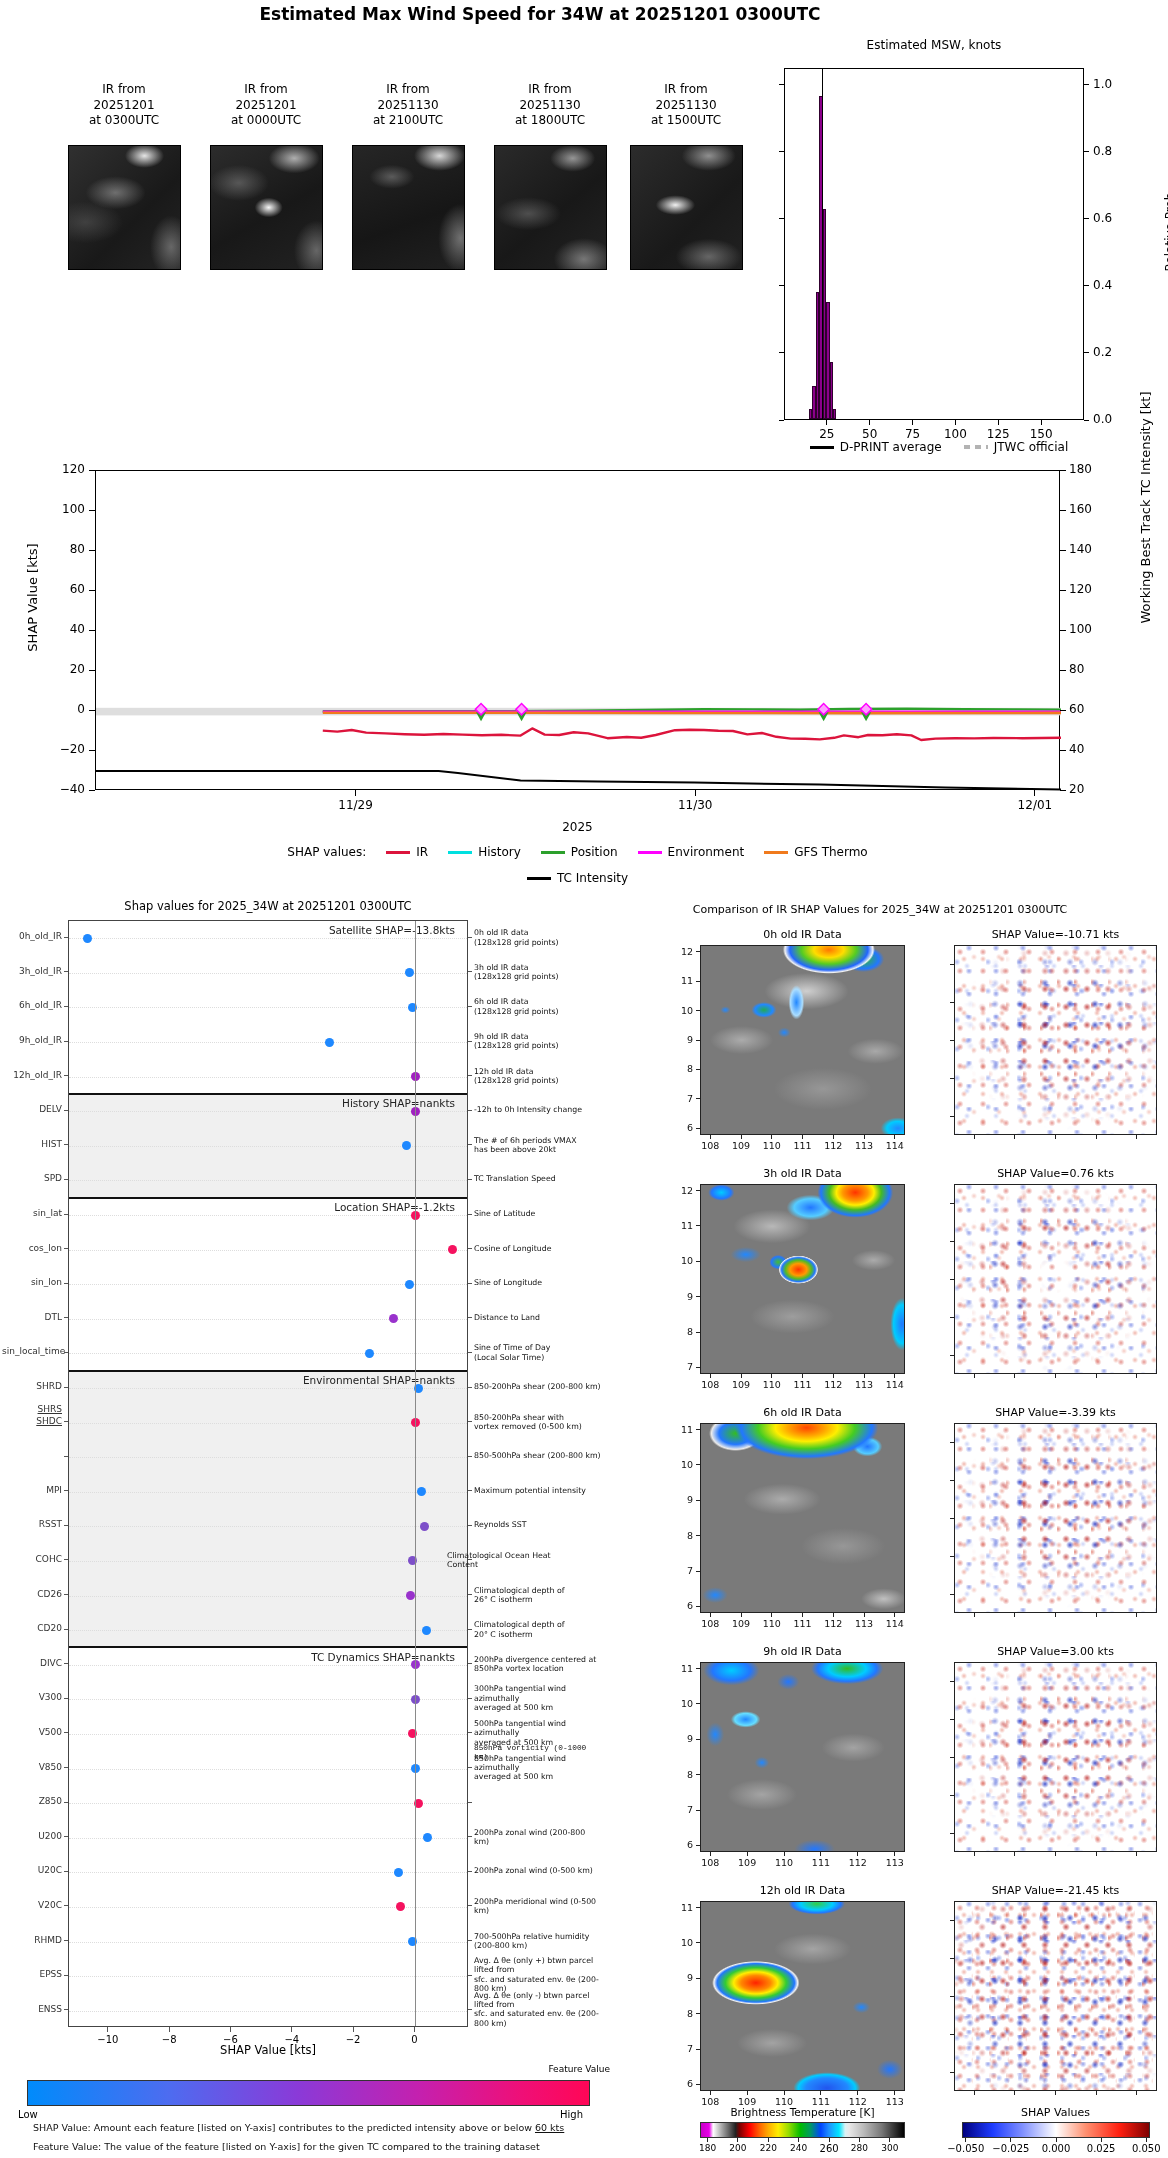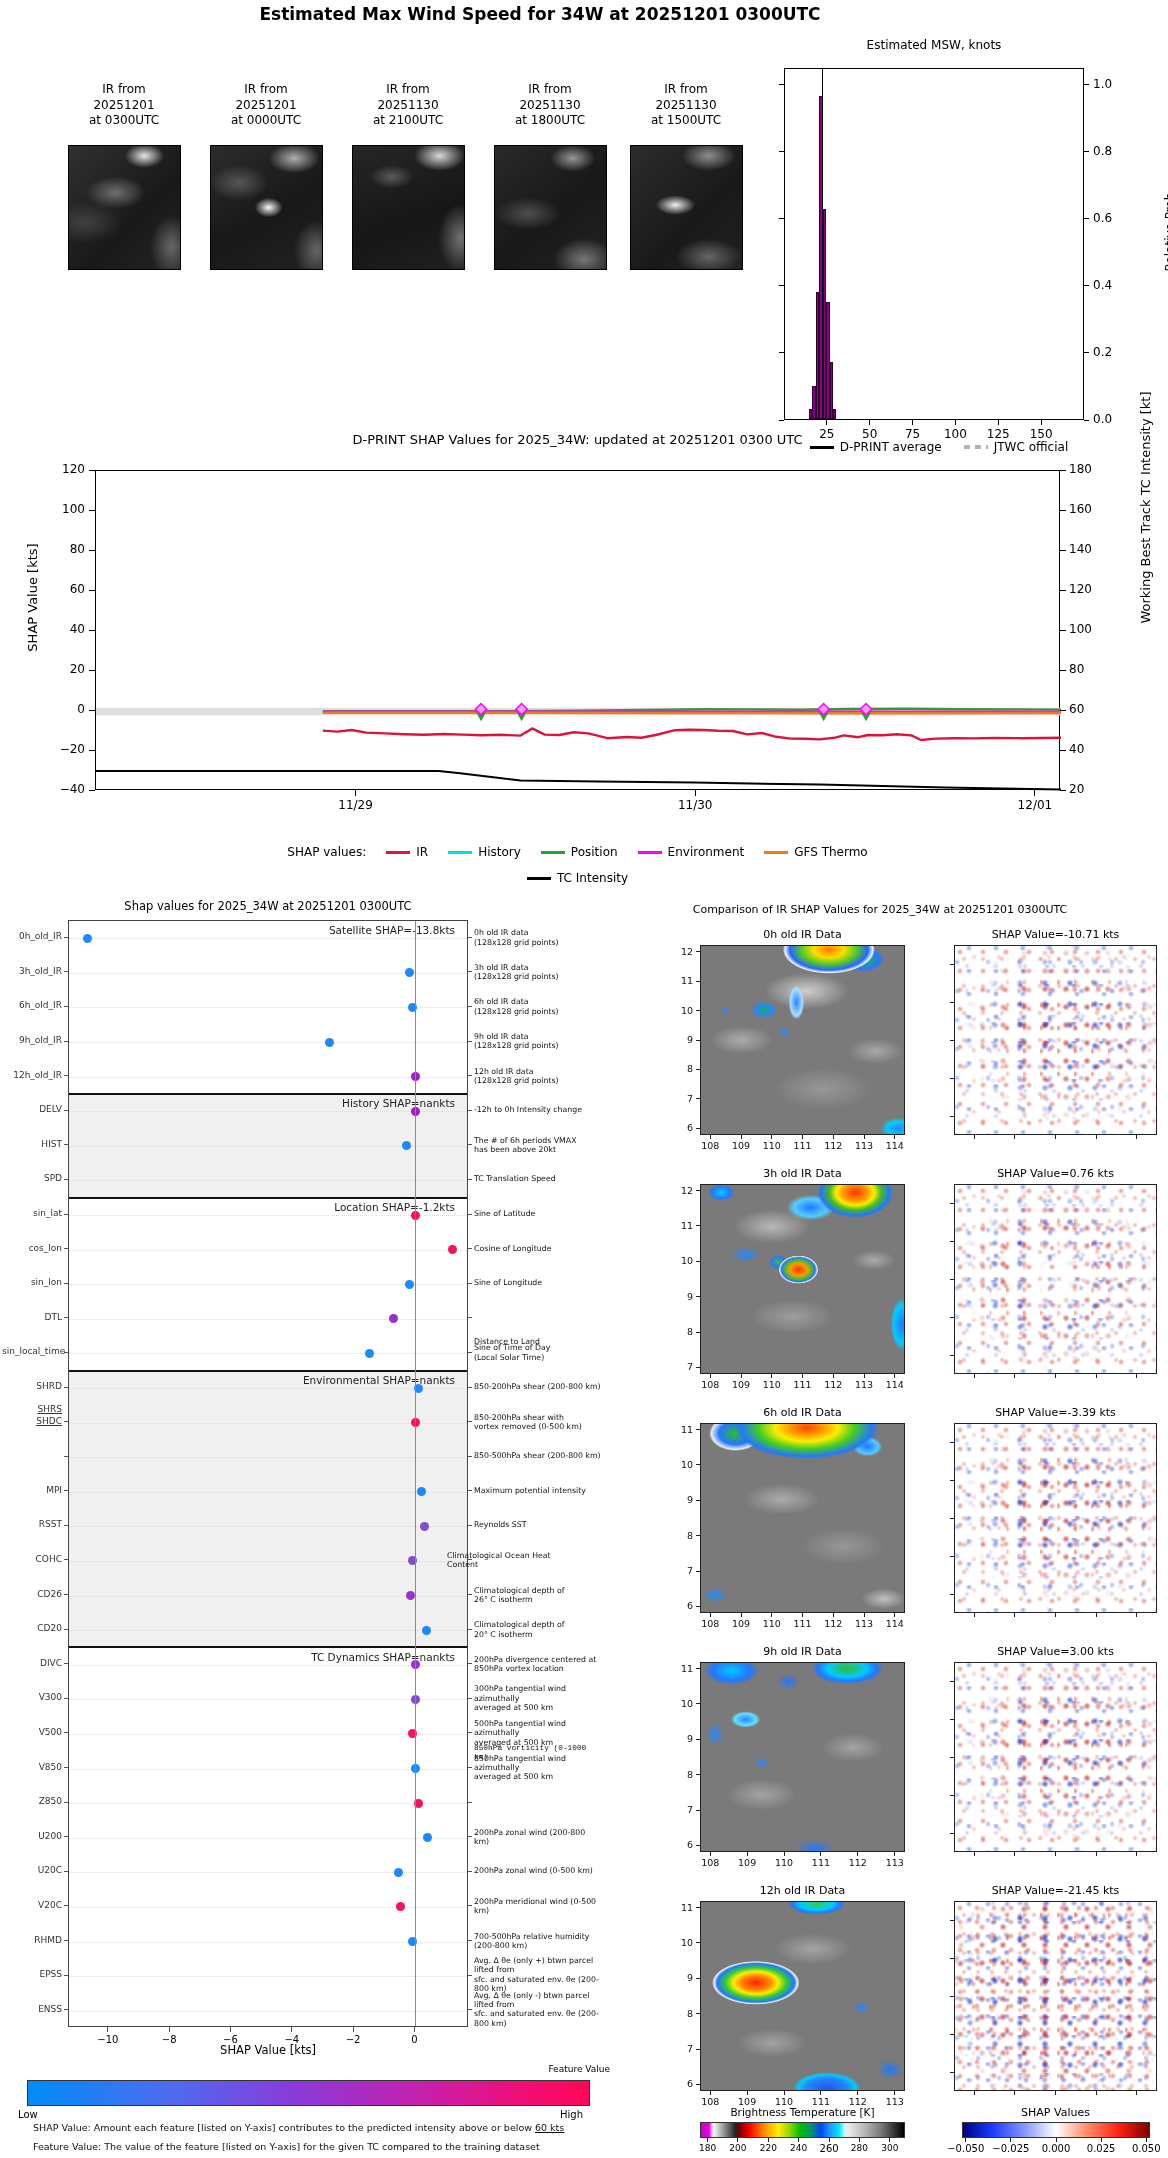--- a/index.html
+++ b/index.html
@@ -89,21 +89,20 @@
       <div class="legend-item">
         <span class="swatch" style="background: rgb(0, 0, 0);"></span>
         <span>D-PRINT average</span>
       </div>
       <div class="legend-item">
         <span class="swatch" style="background: repeating-linear-gradient(90deg, rgb(179, 179, 179) 0px, rgb(179, 179, 179) 6px, transparent 6px, transparent 11px); height: 4px;"></span>
         <span>JTWC official</span>
       </div>
     </div>
 
-  <div class="abs ctr" style="left:95px;top:432px;width:965px;font-size:13px;">D-PRINT SHAP Values for 2025_34W: updated at 20251201 0300 UTC</div>
   <div id="ts-box" class="abs" style="left:95px;top:470px;width:965px;height:320px;">
     <svg id="ts-svg" width="965" height="320" viewBox="0 0 965 320">
         <rect x="0" width="965" y="236.8" height="7.599999999999994" fill="#dedede"></rect>
         <polyline points="226.8,259.6 241.3,260.6 255.7,259.0 270.2,261.6 289.5,262.4 308.8,263.2 328.1,263.8 347.4,263.0 366.7,263.6 386.0,264.2 405.3,263.8 424.6,264.6 436.2,257.4 448.7,263.6 463.2,264.0 477.7,261.2 492.2,262.4 511.5,267.2 530.8,266.0 545.2,266.8 559.7,264.0 579.0,259.2 593.5,258.8 608.0,259.0 622.4,259.8 636.9,260.0 651.4,263.4 665.8,262.0 680.3,265.8 694.8,267.6 709.3,267.8 723.8,268.4 738.2,266.8 747.9,264.4 762.4,266.2 772.0,264.0 786.5,264.2 800.9,263.2 815.4,264.4 825.1,269.0 839.5,267.6 858.9,267.2 878.1,267.4 897.5,267.0 926.4,267.2 965.0,266.8" fill="none" stroke="#dc143c" stroke-width="2.4" stroke-linejoin="round"></polyline>
         <polyline points="226.8,241.0 965.0,241.0" fill="none" stroke="#00e0e0" stroke-width="2.2" stroke-linejoin="round"></polyline>
         <polyline points="226.8,240.2 386.0,240.2 482.5,239.8 550.0,239.0 608.0,238.2 656.2,238.4 704.4,238.8 752.7,238.0 810.6,237.8 868.5,238.2 916.8,238.4 965.0,238.6" fill="none" stroke="#2ca02c" stroke-width="2.4" stroke-linejoin="round"></polyline>
         <polyline points="226.8,240.6 579.0,240.4 965.0,240.4" fill="none" stroke="#ff00ff" stroke-width="2" stroke-linejoin="round"></polyline>
         <polyline points="226.8,241.8 434.3,241.7 579.0,242.0 772.0,242.1 965.0,241.9" fill="none" stroke="#f07a1d" stroke-width="2.6" stroke-linejoin="round"></polyline>
         <polyline points="0.0,300.0 342.6,300.0 361.9,302.0 424.6,309.6 501.8,310.4 598.3,311.6 723.8,313.6 849.2,316.4 965.0,318.6" fill="none" stroke="#000000" stroke-width="2" stroke-linejoin="round"></polyline>
         <path d="M380.035 241.2 L390.035 241.2 L385.035 250.2 Z" fill="#2ca02c"></path>
@@ -111,20 +110,21 @@
         <path d="M420.565 241.2 L430.565 241.2 L425.565 250.2 Z" fill="#2ca02c"></path>
         <rect x="421.565" y="234.2" width="8" height="8" transform="rotate(45 425.565 238.2)" fill="#ff9dff" stroke="#ff00ff" stroke-width="1.5"></rect>
         <path d="M722.61 241.2 L732.61 241.2 L727.61 250.2 Z" fill="#2ca02c"></path>
         <rect x="723.61" y="234.2" width="8" height="8" transform="rotate(45 727.61 238.2)" fill="#ff9dff" stroke="#ff00ff" stroke-width="1.5"></rect>
         <path d="M765.07 241.2 L775.07 241.2 L770.07 250.2 Z" fill="#2ca02c"></path>
         <rect x="766.07" y="234.2" width="8" height="8" transform="rotate(45 770.07 238.2)" fill="#ff9dff" stroke="#ff00ff" stroke-width="1.5"></rect>
       </svg>
   </div>
   <div class="abs rot" style="left:-28px;top:590px;width:120px;font-size:13px;text-align:center;">SHAP Value [kts]</div>
   <div class="abs rot" style="left:1005px;top:500px;width:280px;font-size:13px;text-align:center;">Working Best Track TC Intensity [kt]</div>
+  <div class="abs ctr" style="left:95px;top:820px;width:965px;font-size:12px;">2025</div>
   <div class="abs" id="ts-legend1" style="left:95px;top:845px;width:965px;display:flex;justify-content:center;gap:20px;align-items:center;">
       <span style="font-size: 12px;">SHAP values:</span>
       <div class="legend-item">
         <span class="swatch" style="background: rgb(220, 20, 60);"></span>
         <span>IR</span>
       </div>
       <div class="legend-item">
         <span class="swatch" style="background: rgb(0, 224, 224);"></span>
         <span>History</span>
       </div>
@@ -374,21 +374,21 @@
     <div class="bs-name" style="left: 2px; top: 1242.64px; position: absolute;">cos_lon</div>
     <div style="left: 468px; top: 1248.14px; width: 4px; height: 1px; background: rgb(85, 85, 85); position: absolute;"></div>
     <div class="bs-desc" style="left: 474px; top: 1248.64px; transform: translateY(-50%); position: absolute;">Cosine of Longitude</div>
     <div style="left: 64px; top: 1282.73px; width: 4px; height: 1px; background: rgb(85, 85, 85); position: absolute;"></div>
     <div class="bs-name" style="left: 2px; top: 1277.23px; position: absolute;">sin_lon</div>
     <div style="left: 468px; top: 1282.73px; width: 4px; height: 1px; background: rgb(85, 85, 85); position: absolute;"></div>
     <div class="bs-desc" style="left: 474px; top: 1283.23px; transform: translateY(-50%); position: absolute;">Sine of Longitude</div>
     <div style="left: 64px; top: 1317.33px; width: 4px; height: 1px; background: rgb(85, 85, 85); position: absolute;"></div>
     <div class="bs-name" style="left: 2px; top: 1311.83px; position: absolute;">DTL</div>
     <div style="left: 468px; top: 1317.33px; width: 4px; height: 1px; background: rgb(85, 85, 85); position: absolute;"></div>
-    <div class="bs-desc" style="left: 474px; top: 1317.83px; transform: translateY(-50%); position: absolute; margin-top: 24px;">Distance to Land</div>
+    <div class="bs-desc" style="left: 474px; top: 1317.83px; transform: translateY(-50%); position: absolute;">Distance to Land</div>
     <div style="left: 64px; top: 1351.92px; width: 4px; height: 1px; background: rgb(85, 85, 85); position: absolute;"></div>
     <div class="bs-name" style="left: 2px; top: 1346.42px; position: absolute;">sin_local_time</div>
     <div style="left: 468px; top: 1351.92px; width: 4px; height: 1px; background: rgb(85, 85, 85); position: absolute;"></div>
     <div class="bs-desc" style="left: 474px; top: 1352.42px; transform: translateY(-50%); position: absolute;">Sine of Time of Day
 (Local Solar Time)</div>
     <div style="left: 64px; top: 1386.52px; width: 4px; height: 1px; background: rgb(85, 85, 85); position: absolute;"></div>
     <div class="bs-name" style="left: 2px; top: 1381.02px; position: absolute;">SHRD</div>
     <div style="left: 468px; top: 1386.52px; width: 4px; height: 1px; background: rgb(85, 85, 85); position: absolute;"></div>
     <div class="bs-desc" style="left: 474px; top: 1387.02px; transform: translateY(-50%); position: absolute;">850-200hPa shear (200-800 km)</div>
     <div style="left: 64px; top: 1421.11px; width: 4px; height: 1px; background: rgb(85, 85, 85); position: absolute;"></div>

